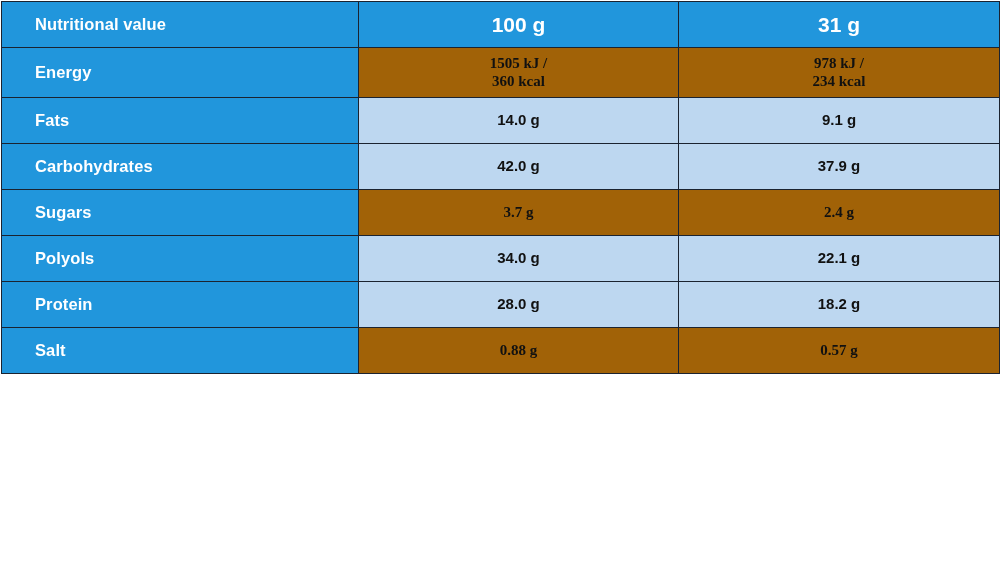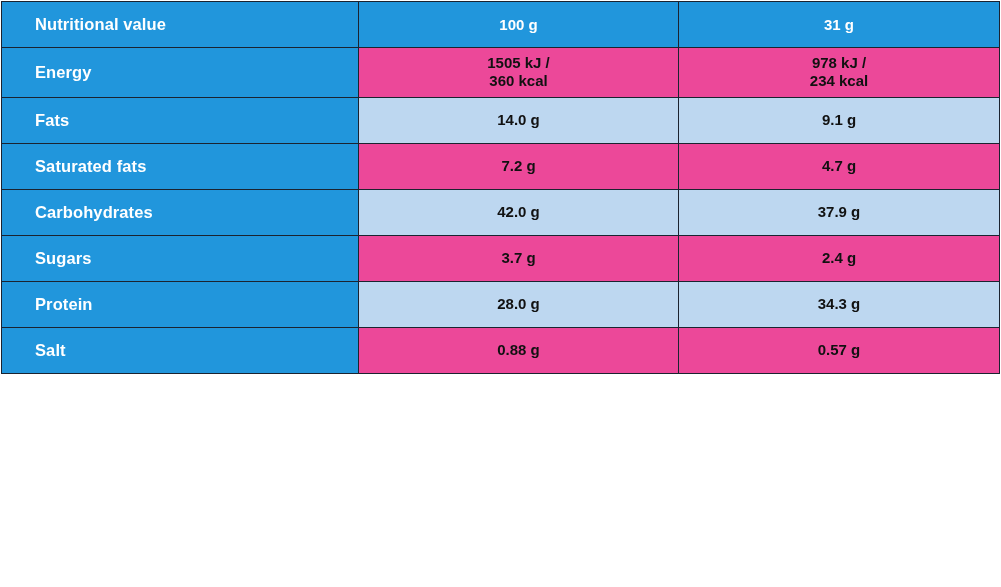--- a/index.html
+++ b/index.html
@@ -47,33 +47,33 @@
     text-align: left;
     padding-left: 33px !important;
     letter-spacing: 0.1px;
   }
 
   
   .cell-head-value {
     background: #2196dc;
     color: #ffffff;
     font-weight: bold;
-    font-size: 15px;
+    font-size: 21px;
     text-align: center;
   }
 
   
   .cell-value {
     color: #111111;
     font-weight: bold;
     font-size: 15px;
     text-align: center;
     line-height: 1.22;
   }
-  .band-white { background: #ec4899; }
+  .band-white { background: #a16207; font-family: Liberation Serif, serif; }
   .band-tint  { background: #bdd7f0; }
 
   .cell-value .line { display: block; }
 </style>
 </head>
 <body>
 
 <div class="page">
   <table class="nutrition">
     <colgroup>
@@ -103,53 +103,53 @@
         <tr>
           <td class="cell-label">Fats</td>
           <td class="cell-value band-tint">
             <span class="line">14.0 g</span>
           </td>
           <td class="cell-value band-tint">
             <span class="line">9.1 g</span>
           </td>
         </tr>
         <tr>
-          <td class="cell-label">Saturated fats</td>
-          <td class="cell-value band-white">
-            <span class="line">7.2 g</span>
-          </td>
-          <td class="cell-value band-white">
-            <span class="line">4.7 g</span>
-          </td>
-        </tr>
-        <tr>
           <td class="cell-label">Carbohydrates</td>
           <td class="cell-value band-tint">
             <span class="line">42.0 g</span>
           </td>
           <td class="cell-value band-tint">
             <span class="line">37.9 g</span>
           </td>
         </tr>
         <tr>
           <td class="cell-label">Sugars</td>
           <td class="cell-value band-white">
             <span class="line">3.7 g</span>
           </td>
           <td class="cell-value band-white">
             <span class="line">2.4 g</span>
           </td>
         </tr>
         <tr>
+          <td class="cell-label">Polyols</td>
+          <td class="cell-value band-tint">
+            <span class="line">34.0 g</span>
+          </td>
+          <td class="cell-value band-tint">
+            <span class="line">22.1 g</span>
+          </td>
+        </tr>
+        <tr>
           <td class="cell-label">Protein</td>
           <td class="cell-value band-tint">
             <span class="line">28.0 g</span>
           </td>
           <td class="cell-value band-tint">
-            <span class="line">34.3 g</span>
+            <span class="line">18.2 g</span>
           </td>
         </tr>
         <tr>
           <td class="cell-label">Salt</td>
           <td class="cell-value band-white">
             <span class="line">0.88 g</span>
           </td>
           <td class="cell-value band-white">
             <span class="line">0.57 g</span>
           </td>

